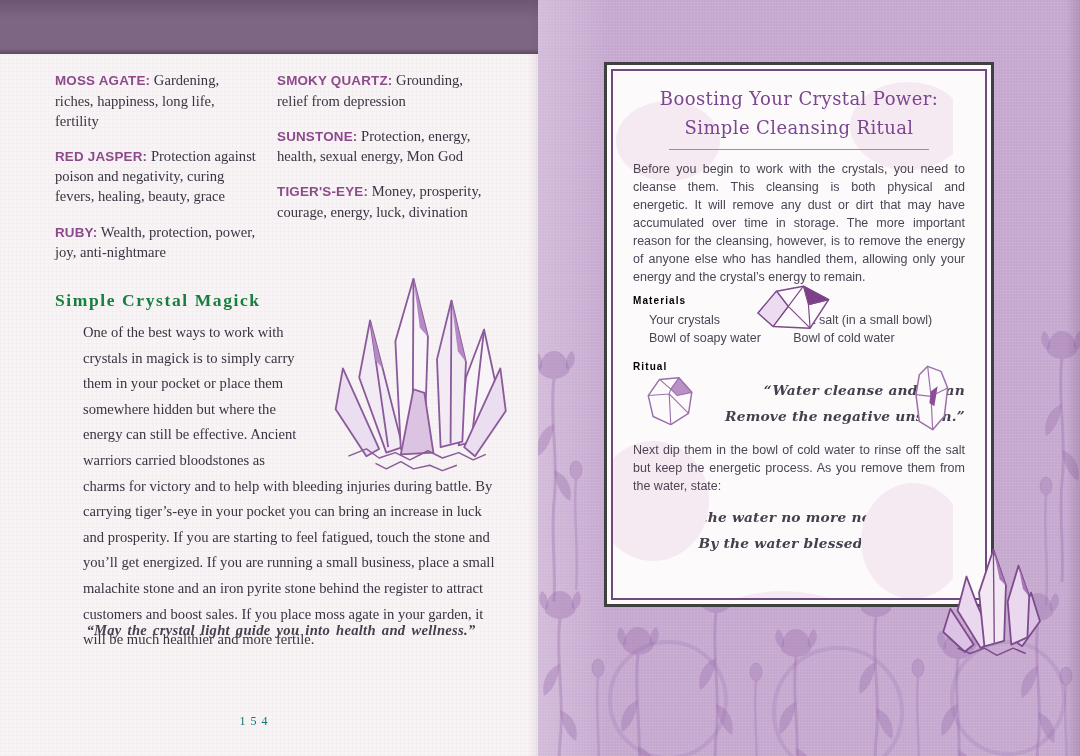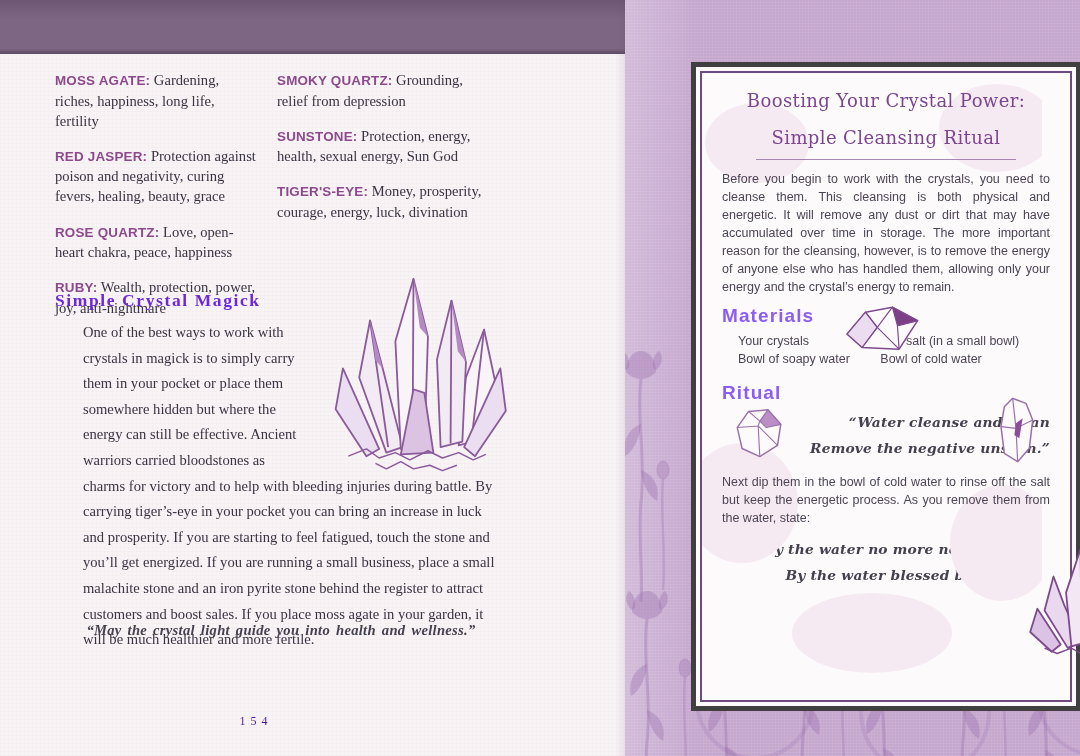--- a/index.html
+++ b/index.html
@@ -1,67 +1,67 @@
 <!DOCTYPE html>
 <html><head>
 <meta charset="utf-8">
 <style>
   html,body{margin:0;padding:0;background:#888;}
   .spread{position:relative;width:1080px;height:756px;display:flex;overflow:hidden;
           font-family:"Liberation Serif",serif;}
   
-  .page-left{position:relative;width:625px;height:756px;background:#f8f3f5;flex:none;}
+  .page-left{position:relative;width:538px;height:756px;background:#f8f3f5;flex:none;}
   .page-left .texture{position:absolute;inset:0;pointer-events:none;
     background:repeating-linear-gradient(0deg,rgba(120,90,120,0.025) 0 1px,transparent 1px 4px),
                repeating-linear-gradient(90deg,rgba(120,90,120,0.02) 0 1px,transparent 1px 4px);}
   .page-left::after{content:"";position:absolute;top:0;right:0;width:10px;height:100%;
     background:linear-gradient(to right,transparent,rgba(100,70,100,0.10));}
   .band{position:absolute;top:0;left:0;width:100%;height:54px;
     background:linear-gradient(#6c5673,#7d6683 35%,#7d6683 90%,#5c4963);}
   .crystal-columns{position:absolute;top:70px;left:55px;width:428px;display:flex;gap:16px;}
   .ccol{width:206px;}
   .entry{margin:0 0 15px;font-size:14.6px;line-height:1.38;color:#3a3342;}
   .entry .label{font-family:"Liberation Sans",sans-serif;font-weight:bold;font-size:13.4px;
     color:#8c4a8c;letter-spacing:0.2px;}
   .magick-heading{position:absolute;top:290px;left:55px;margin:0;
     font-family:"Liberation Serif",serif;font-weight:bold;font-size:17.5px;
-    color:#6d28d9;letter-spacing:1.6px;}
+    color:#15803d;letter-spacing:1.6px;}
   .magick-body{position:absolute;top:320px;left:55px;width:420px;
     font-size:14.6px;line-height:25.6px;color:#3a3342;margin-left:28px;}
   .float-illo{float:right;width:190px;height:176px;margin:-52px -10px 6px 14px;}
   .quote{position:absolute;top:606px;left:55px;width:420px;margin:16px;text-align:center;
     font-style:italic;font-weight:bold;font-size:14.6px;color:#45404d;
     letter-spacing:0.3px;word-spacing:2px;}
   .page-number{position:absolute;top:714px;left:0;width:512px;text-align:center;
-    font-size:12px;color:#4c1d95;letter-spacing:5px;}
+    font-size:12px;color:#0f766e;letter-spacing:5px;}
   
   .page-right{position:relative;width:542px;height:756px;background:#c6a8cf;flex:none;}
   .page-right .texture{position:absolute;inset:0;pointer-events:none;z-index:1;
     background:repeating-linear-gradient(0deg,rgba(255,255,255,0.07) 0 1px,transparent 1px 3px),
                repeating-linear-gradient(90deg,rgba(255,255,255,0.05) 0 1px,transparent 1px 3px);}
   .gutter-light{position:absolute;top:0;left:0;width:70px;height:100%;z-index:1;
     background:linear-gradient(to right,rgba(255,255,255,0.22),transparent);}
   .page-right::after{content:"";position:absolute;top:0;right:0;width:14px;height:100%;z-index:4;
     background:linear-gradient(to right,transparent,rgba(70,40,70,0.18));}
   .poppy-pattern{position:absolute;inset:0;z-index:1;}
-  .card{position:absolute;left:66px;top:62px;width:390px;height:649px;box-sizing:border-box;
-    border:5px solid #404040;background:#fdfafc;padding:4px;z-index:2;}
+  .card{position:absolute;left:66px;top:62px;width:390px;height:545px;box-sizing:border-box;
+    border:3px solid #404040;background:#fdfafc;padding:4px;z-index:2;}
   .card-inner{position:relative;width:100%;height:100%;box-sizing:border-box;
     border:2px solid #6f4b7d;padding:10px 20px 0;overflow:hidden;}
   .watermark{position:absolute;inset:0;pointer-events:none;}
   .card-title{position:relative;margin:4px 0 10px;text-align:center;
     font-family:"DejaVu Serif",serif;font-weight:normal;font-size:18px;line-height:1.6;
     color:#7b4590;letter-spacing:0.4px;}
   .card-title .tline{display:block;}
   .card-title .underlined{display:inline-block;border-bottom:1.5px solid #a687b2;
-    padding:0 16px 6px;margin-top:8px;}
+    padding:0 16px 6px;}
   .ctext{position:relative;font-family:"Liberation Sans",sans-serif;font-size:12.5px;
     line-height:18px;color:#4c4454;text-align:justify;margin:0 0 9px;}
   .sub-heading{position:relative;margin:2px 0 5px;font-family:"Liberation Sans",sans-serif;
-    font-weight:bold;font-size:19px;color:#8b5cf6;letter-spacing:1.1px;}
+    font-weight:bold;font-size:10px;color:#000000;letter-spacing:1.1px;}
   .materials-row{position:relative;display:flex;margin:0 16px 10px;min-height:40px;}
   .mat-col{font-family:"Liberation Sans",sans-serif;font-size:12.5px;line-height:18.5px;
     color:#4c4454;}
   .mat-col.first{width:150px;}
   .mat-col.second{margin-left:auto;width:162px;}
   .materials-gem{position:absolute;left:104px;top:-30px;}
   .chant-row{position:relative;text-align:right;margin:4px 0 10px;min-height:54px;}
   .chant-line{display:block;font-family:"DejaVu Serif",serif;font-style:italic;font-weight:bold;
     font-size:13.8px;line-height:26px;color:#45404e;letter-spacing:0.2px;}
   .stone-left{position:absolute;left:8px;top:-4px;}
@@ -75,26 +75,25 @@
 <div class="spread">
 
   <div class="page-left">
     <div class="texture"></div>
     <div class="band"></div>
 
     <div class="crystal-columns">
       <div class="ccol">
         <p class="entry"><span class="label">MOSS AGATE:</span> <span>Gardening, riches, happiness, long life, fertility</span></p>
         <p class="entry"><span class="label">RED JASPER:</span> <span>Protection against poison and negativity, curing fevers, healing, beauty, grace</span></p>
-        <p class="entry"><span class="label">ROSE QUARTZ:</span> <span>Love, open-heart chakra, peace, happiness</span></p>
         <p class="entry"><span class="label">RUBY:</span> <span>Wealth, protection, power, joy, anti-nightmare</span></p>
       </div>
       <div class="ccol">
         <p class="entry"><span class="label">SMOKY QUARTZ:</span> <span>Grounding, relief from depression</span></p>
-        <p class="entry"><span class="label">SUNSTONE:</span> <span>Protection, energy, health, sexual energy, Sun God</span></p>
+        <p class="entry"><span class="label">SUNSTONE:</span> <span>Protection, energy, health, sexual energy, Mon God</span></p>
         <p class="entry"><span class="label">TIGER'S-EYE:</span> <span>Money, prosperity, courage, energy, luck, divination</span></p>
       </div>
     </div>
 
     <h2 class="magick-heading">Simple Crystal Magick</h2>
 
     <div class="magick-body">
       <div class="float-illo">
         <svg width="190" height="228" viewBox="0 0 210 240" fill="none" stroke="#8a5a9b" stroke-width="2" stroke-linejoin="round">
           <polygon points="52,52 40,115 70,198 88,192 66,105" fill="#f3ebf4"></polygon>

